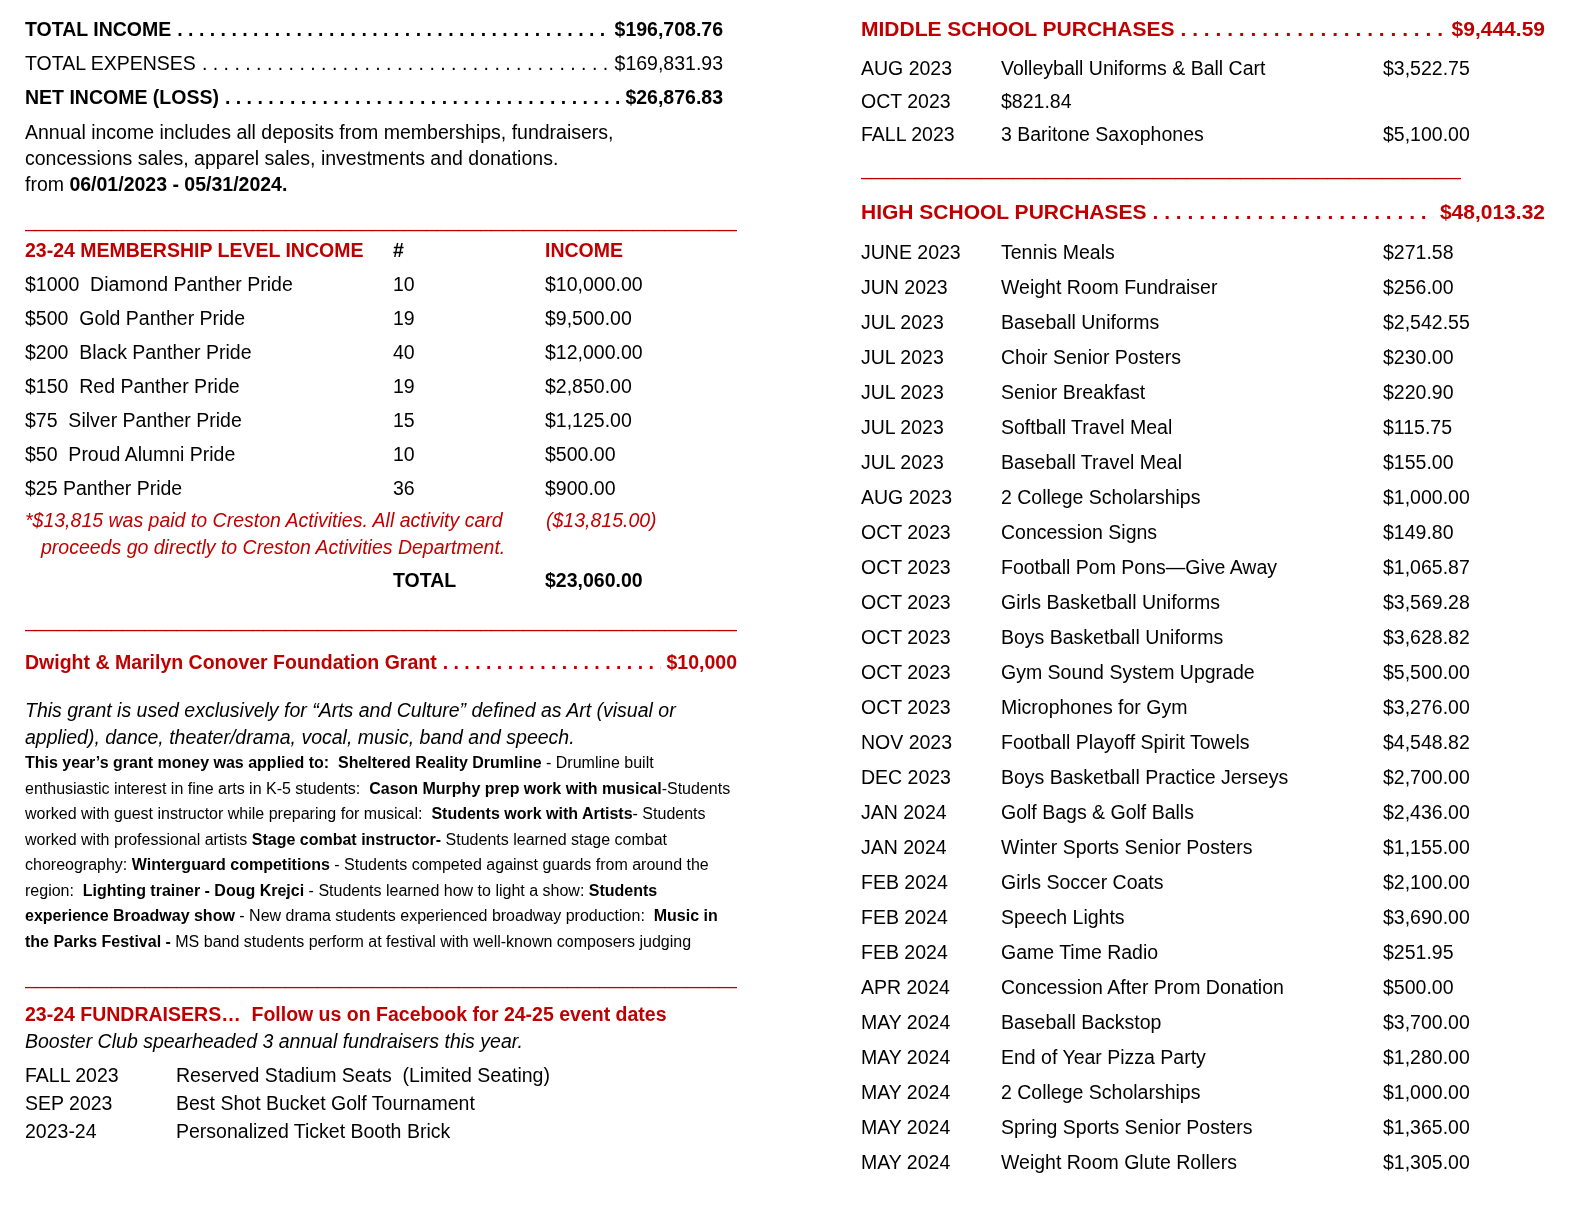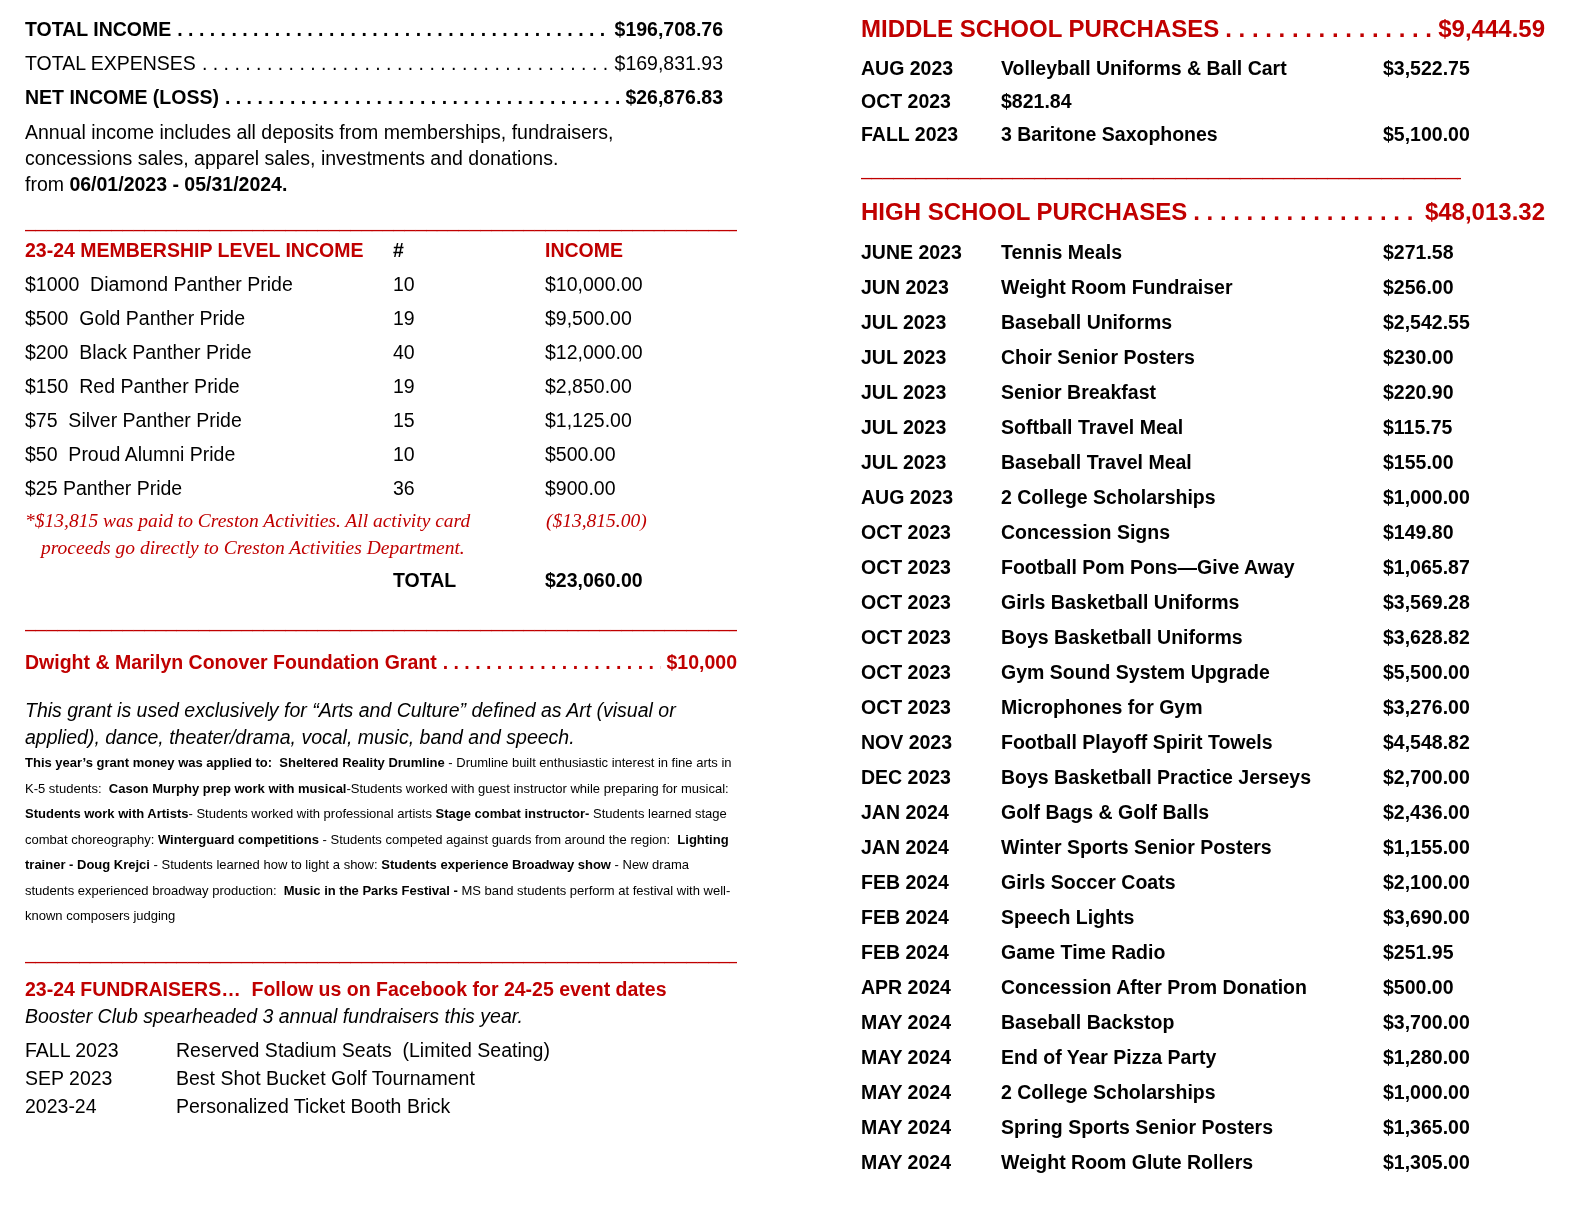--- a/index.html
+++ b/index.html
@@ -26,41 +26,41 @@
 
   .desc{margin-top:5px;line-height:26px;white-space:pre-wrap;}
 
   .divider{color:#C00000;white-space:nowrap;overflow:hidden;height:26px;line-height:26px;margin-top:10px;}
   .col-right .divider{width:600px;margin-top:4px;}
 
   
   .m-table{}
   .m-row{display:grid;grid-template-columns:368px 152px 1fr;line-height:34px;}
   .m-label{white-space:pre;}
-  .m-note{display:grid;grid-template-columns:521px 1fr;line-height:27px;margin:2px 0;font-family:Liberation Serif, serif;}
+  .m-note{display:grid;grid-template-columns:521px 1fr;line-height:27px;margin:2px 0;}
   .m-note .indent{padding-left:16px;}
   .m-note .m-income{line-height:27px;}
 
   
   .grant-head{margin-top:14px;line-height:30px;}
   .grant-desc{margin-top:20px;line-height:26.5px;}
-  .grant-body{line-height:25.5px;font-size:13px;white-space:pre-wrap;}
+  .grant-body{line-height:25.5px;font-size:16px;white-space:pre-wrap;}
 
   
   .f-title{margin-top:10px;line-height:28px;white-space:pre;}
   .f-sub{line-height:27px;}
   .f-rows{margin-top:6px;}
   .f-row{display:grid;grid-template-columns:151px 1fr;line-height:28px;}
   .f-desc{white-space:pre;}
 
   
-  .sec-head{line-height:30px;font-size:24px;}
+  .sec-head{line-height:30px;font-size:21px;}
   .hs-head{margin-top:16px;}
   .p-rows{margin-top:8px;}
-  .p-row{display:grid;grid-template-columns:140px 382px 1fr;font-weight:bold;}
+  .p-row{display:grid;grid-template-columns:140px 382px 1fr;}
   .ms .p-row{line-height:33px;}
   .hs .p-row{line-height:35px;}
 </style>
 </head>
 <body>
 
 <div class="page">
 
   <div class="col-left">
 

